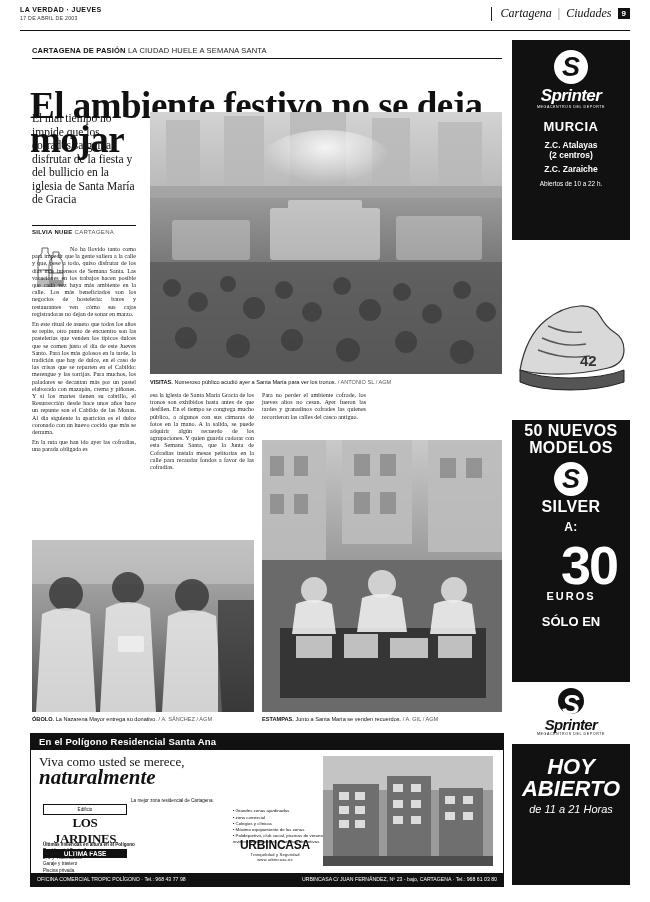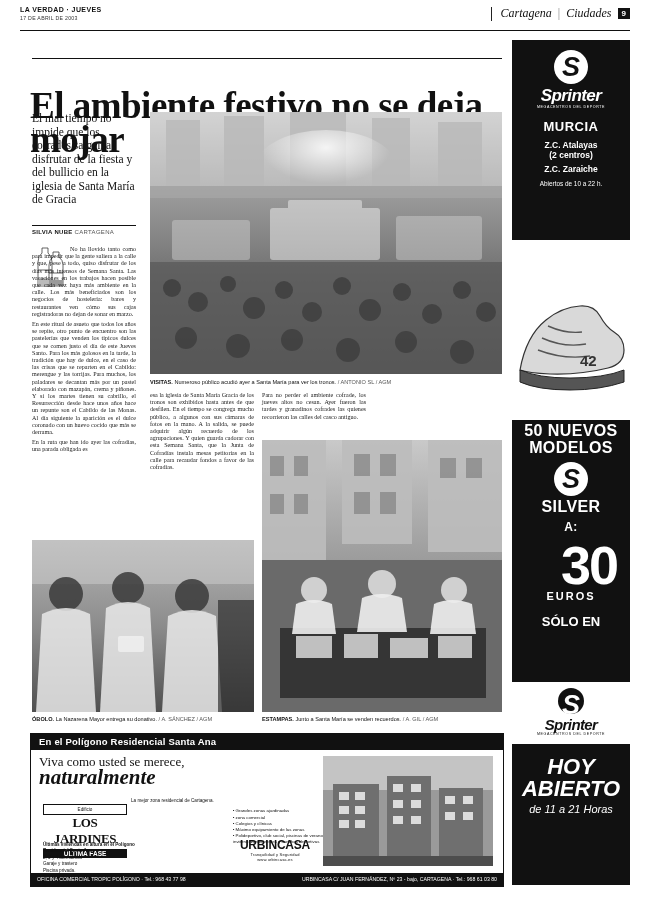--- a/index.html
+++ b/index.html
@@ -124,20 +124,24 @@
     <div class="mast-right">
       <div class="mast-rule"></div>
       <div class="mast-sec">Cartagena</div>
       <div class="mast-sep">|</div>
       <div class="mast-sec">Ciudades</div>
       <div class="mast-page">9</div>
     </div>
   </div>
   <div class="mast-line"></div>
 
+  <div class="kicker">
+    <b>CARTAGENA DE PASIÓN</b>
+    <span class="light">LA CIUDAD HUELE A SEMANA SANTA</span>
+  </div>
   <div class="kicker-rule"></div>
 
   <h1 class="headline">El ambiente festivo no se deja mojar</h1>
 
   <div class="standfirst">El mal tiempo no impide que los cofrades salgan a disfrutar de la fiesta y del bullicio en la iglesia de Santa María de Gracia</div>
 
   <div class="byline">
     <span class="name">SILVIA NUBE</span>
     <span class="city">CARTAGENA</span>
   </div>

